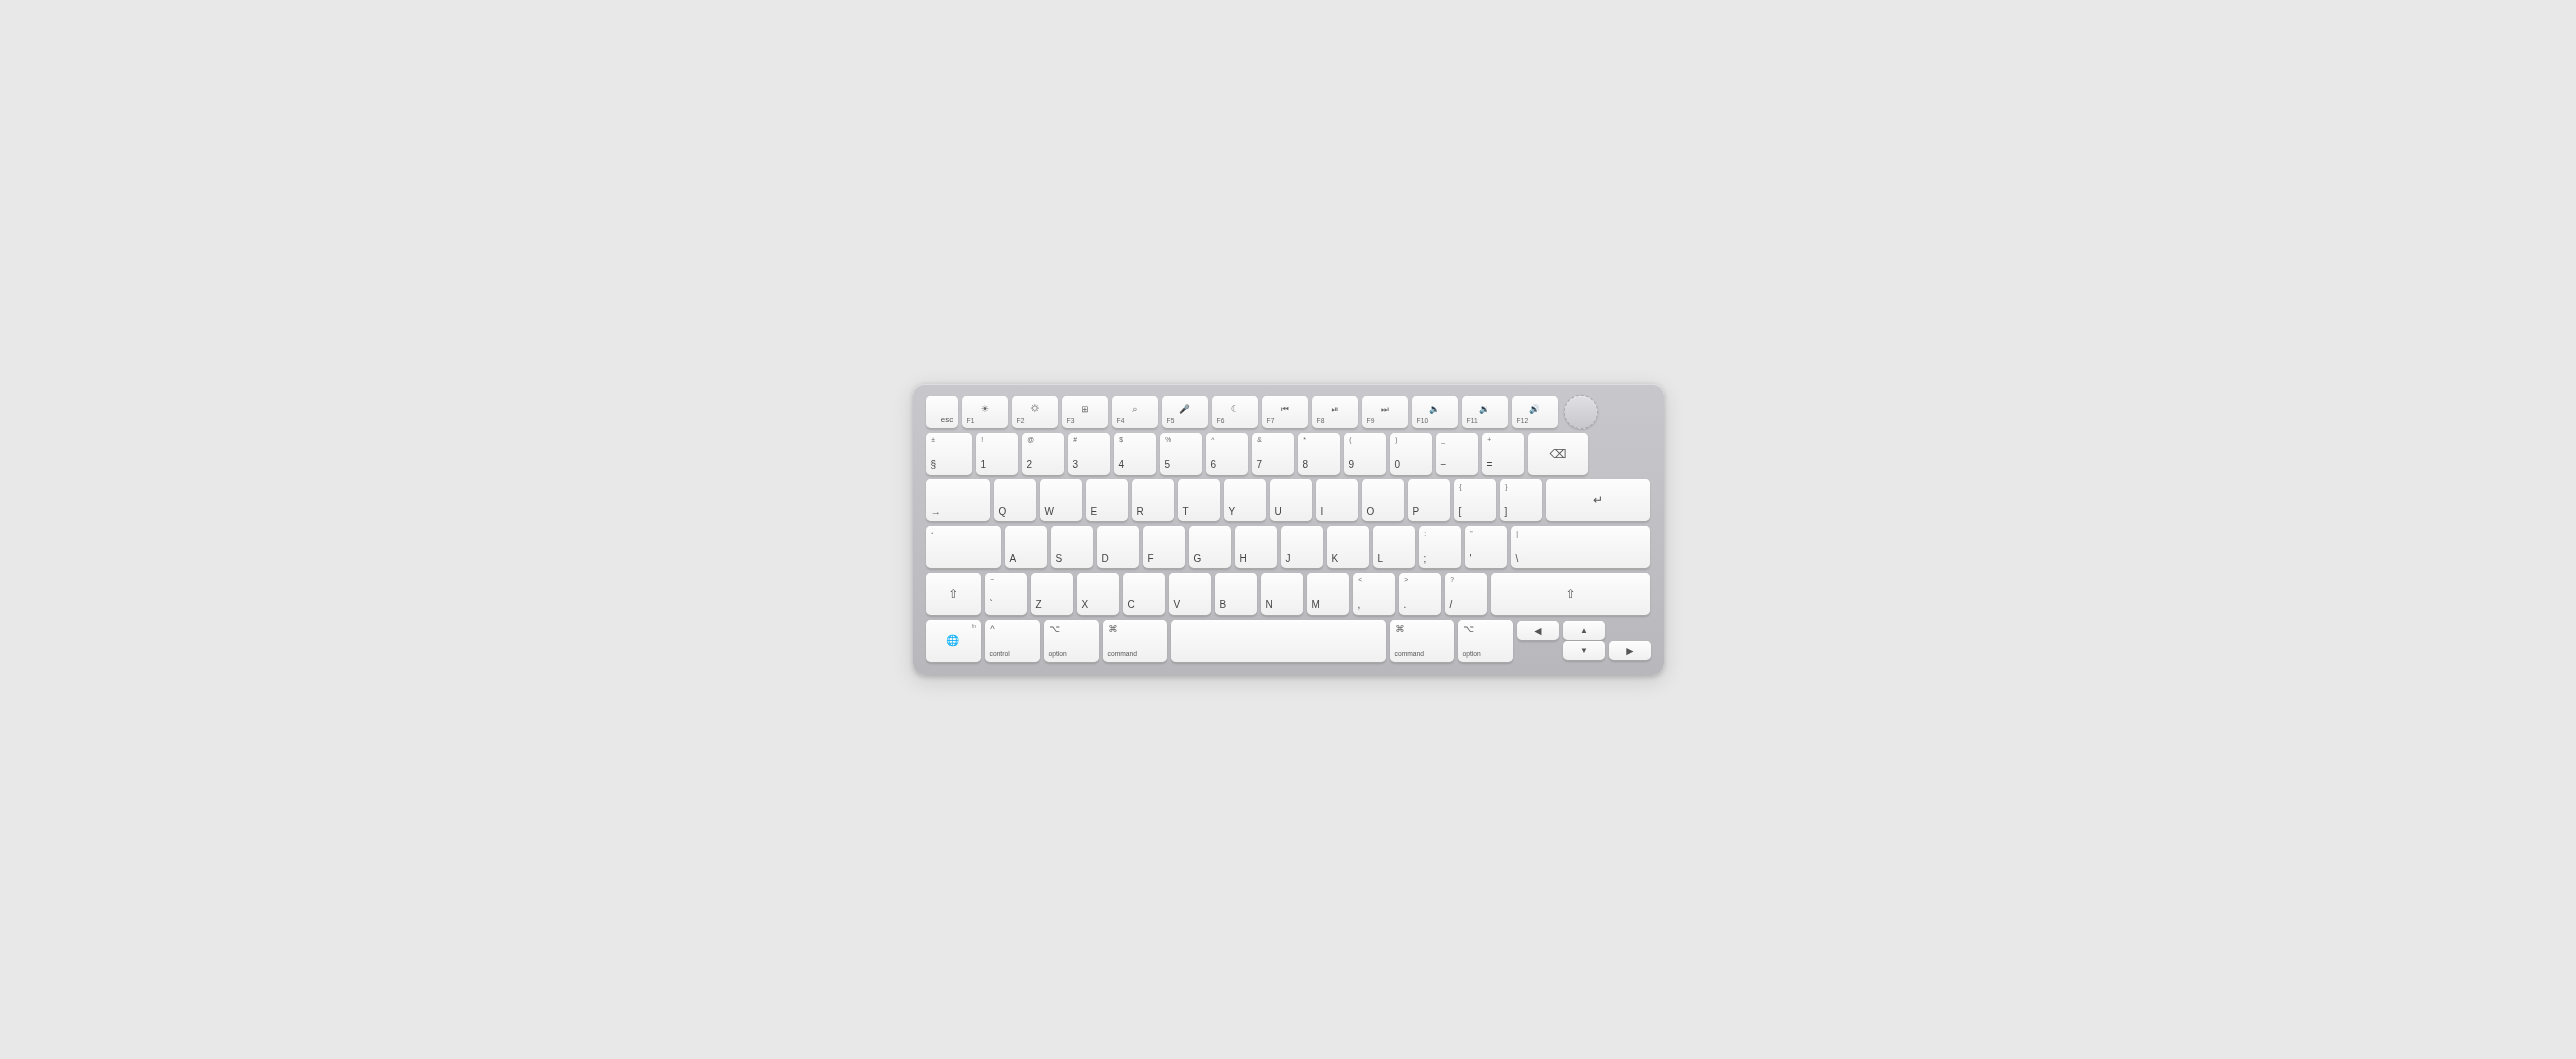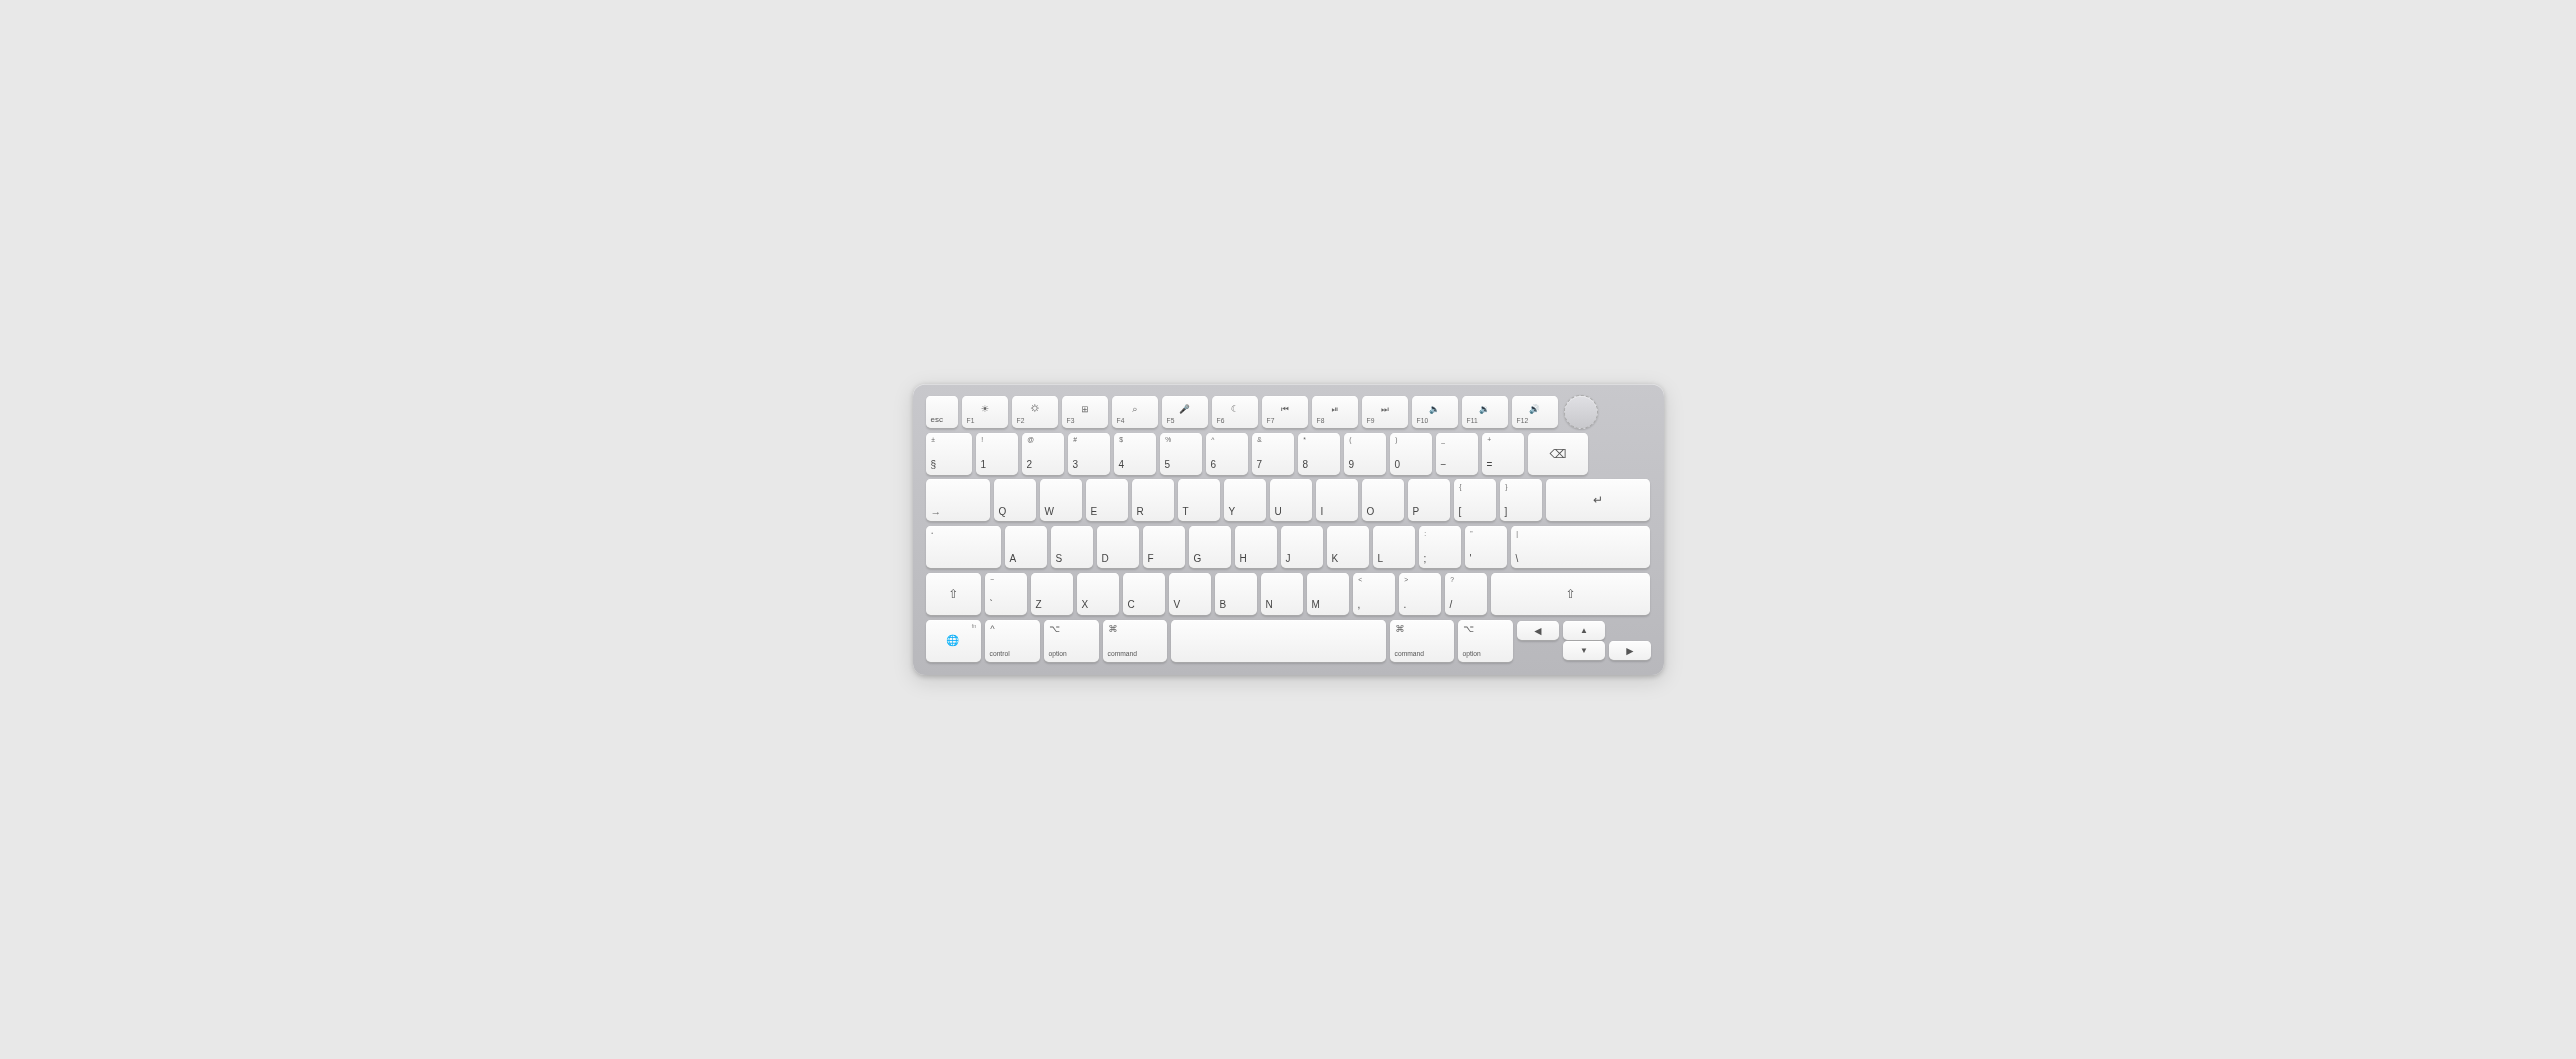--- a/index.html
+++ b/index.html
@@ -60,21 +60,21 @@
     .key .sub-label {
       font-size: 6.7px;
       color: #666;
       line-height: 1;
     }
     .key-fn-row .key {
       height: 32px;
       min-width: 32px;
     }
     
-    .w-esc { min-width: 55px; }
+    .w-esc { min-width: 55px; align-items: flex-end; }
     .w-tab { min-width: 66px; }
     .w-caps { min-width: 75px; }
     .w-shift-l { min-width: 55px; }
     .w-shift-r { min-width: 55px; }
     .w-backspace { min-width: 55px; }
     .w-return { min-width: 66px; }
     .w-space { flex: 1; min-width: 215px; }
     .touch-id-ring {
       width: 34px;
       height: 34px;

